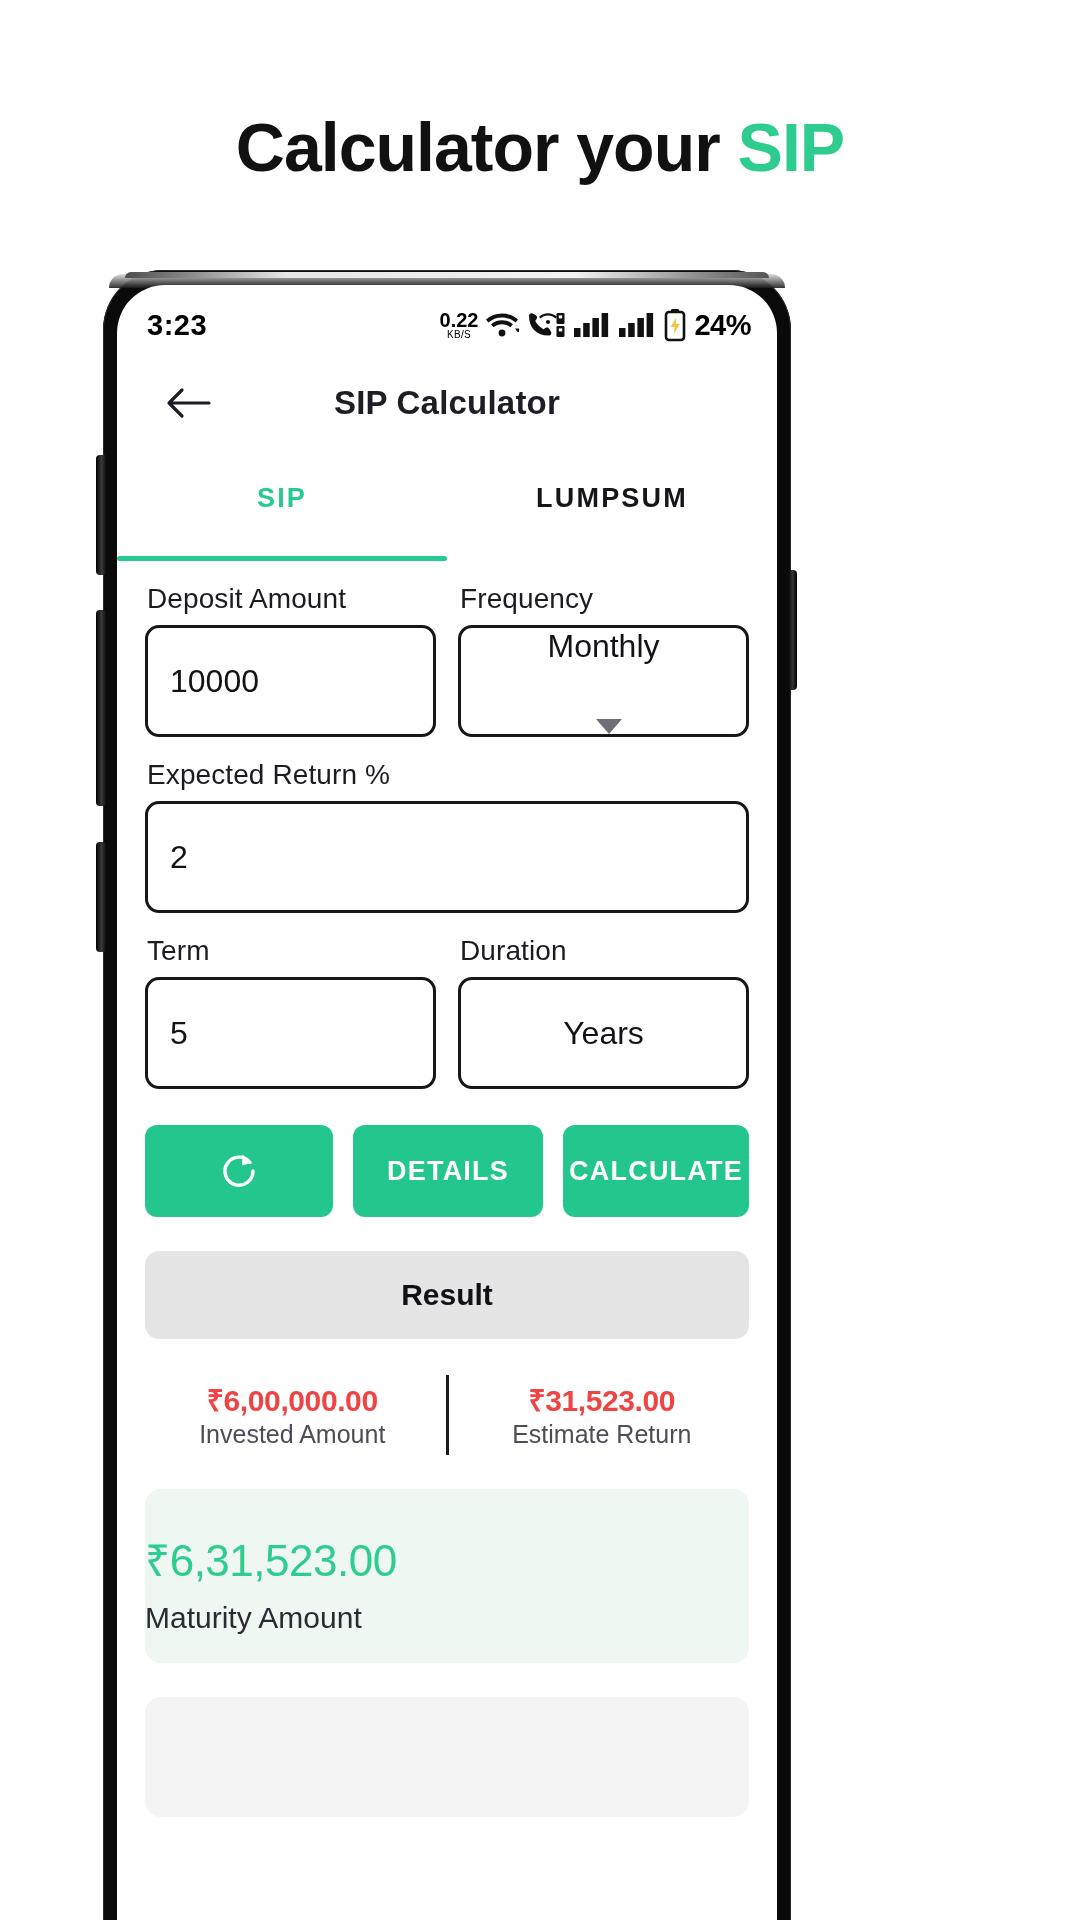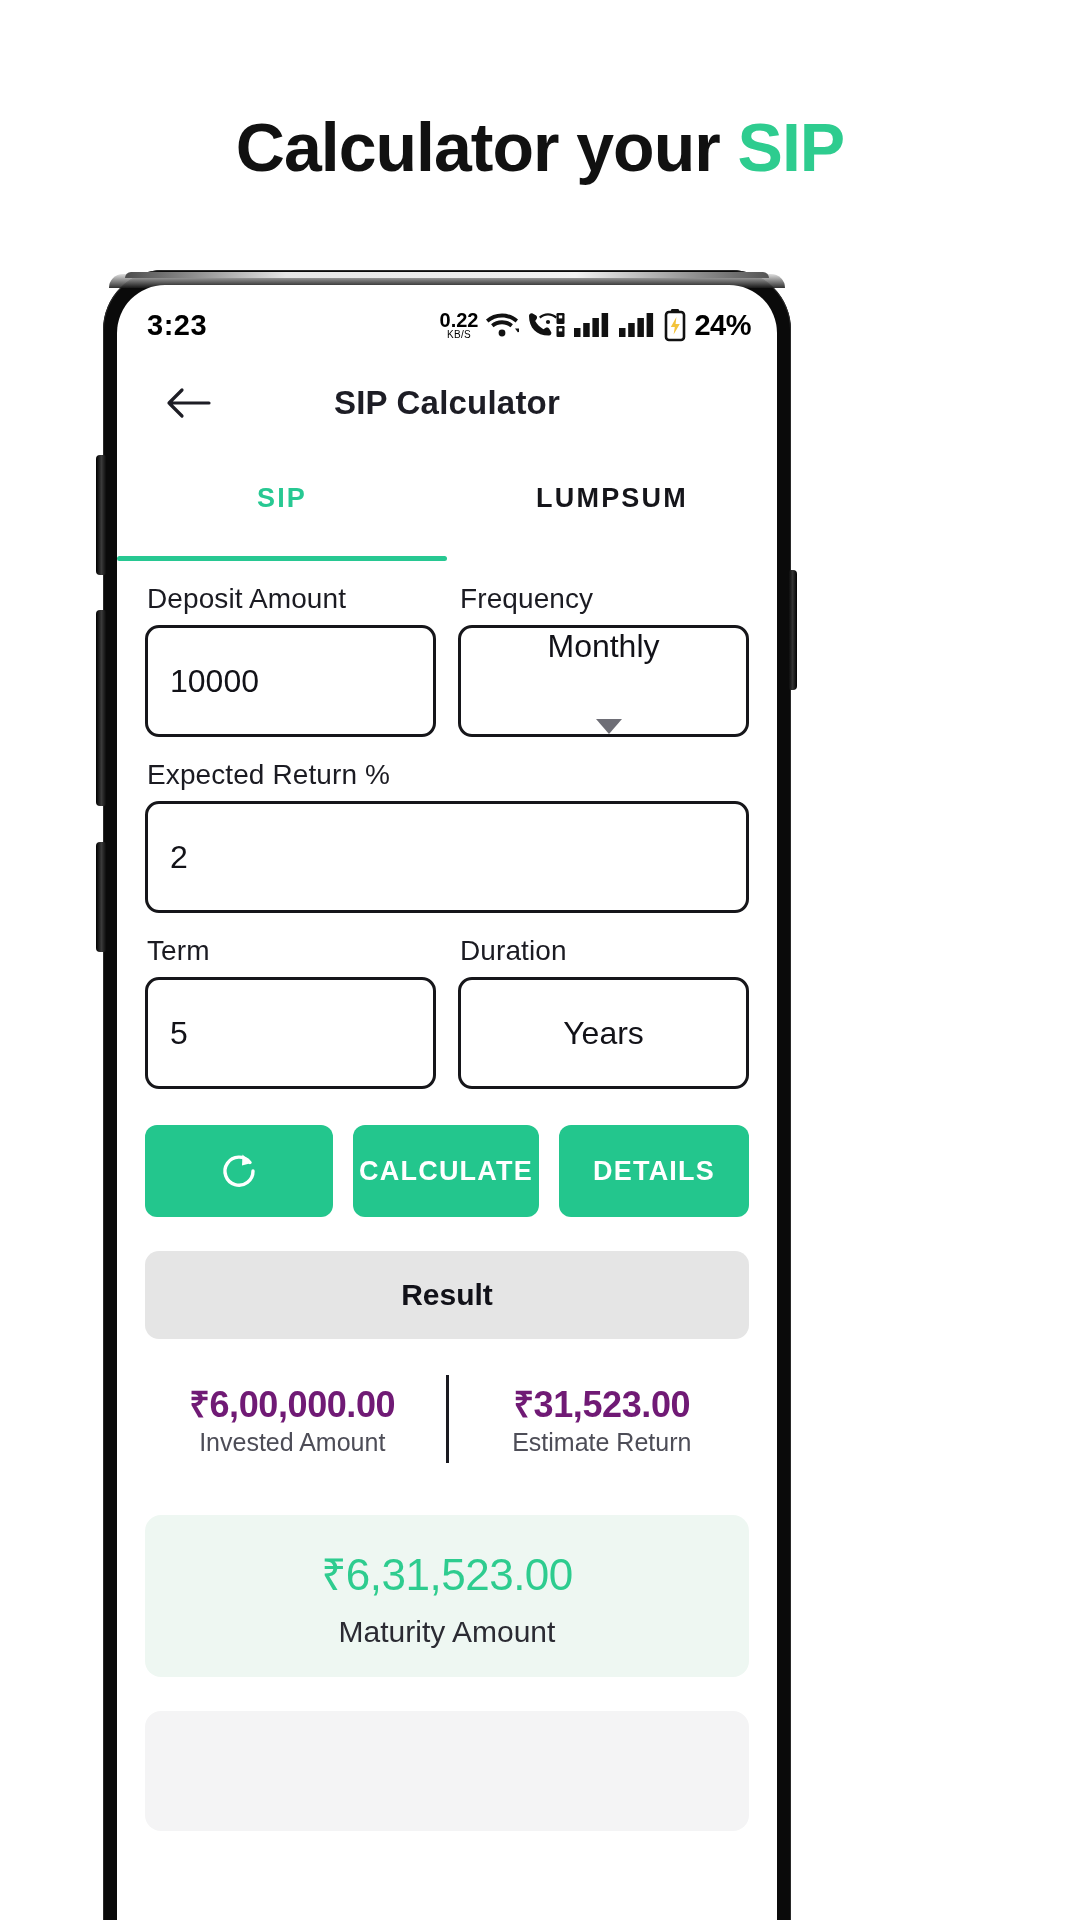--- a/index.html
+++ b/index.html
@@ -269,36 +269,35 @@
     flex: 1;
     text-align: center;
     padding: 4px 0 6px;
   }
   .split-div {
     width: 3px;
     background: #1a1a20;
     margin: 0 6px;
   }
   .split-value {
-    font-size: 36px;
+    font-size: 30px;
     font-weight: 700;
-    color: #701a75;
+    color: #ef4444;
     letter-spacing: -.4px;
   }
   .split-label {
     font-size: 25px;
     color: #4d4d57;
   }
 
   .maturity-card {
-    margin-top: 52px;
+    margin-top: 34px;
     background: #eef7f2;
     border-radius: 16px;
-    padding: 28px 0 28px;
-    text-align: center;
+    padding: 40px 0 28px;
   }
   .maturity-value {
     font-size: 44px;
     color: #2ecc8f;
     letter-spacing: -.5px;
   }
   .maturity-label {
     margin-top: 12px;
     font-size: 30px;
     color: #2b2b33;
@@ -421,22 +420,22 @@
           </div>
         </div>
 
         <div class="actions">
           <button class="btn refresh">
             <svg width="44" height="44" viewBox="0 0 44 44">
               <path d="M33 13.5A14 14 0 1 0 36 22" fill="none" stroke="#ffffff" stroke-width="3.4" stroke-linecap="round"></path>
               <path d="M25.5 5.5L34.5 14l-9.5 2.5z" fill="#ffffff"></path>
             </svg>
           </button>
+          <button class="btn details">DETAILS</button>
           <button class="btn calculate">CALCULATE</button>
-          <button class="btn details">DETAILS</button>
         </div>
 
         <div class="result-header">Result</div>
 
         <div class="split">
           <div class="split-half">
             <div class="split-value">₹6,00,000.00</div>
             <div class="split-label">Invested Amount</div>
           </div>
           <div class="split-div"></div>

